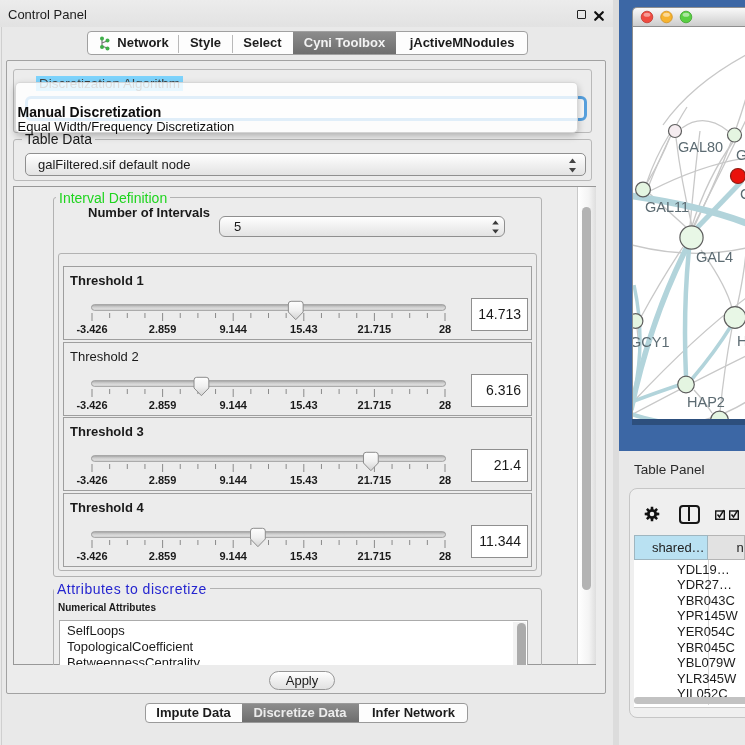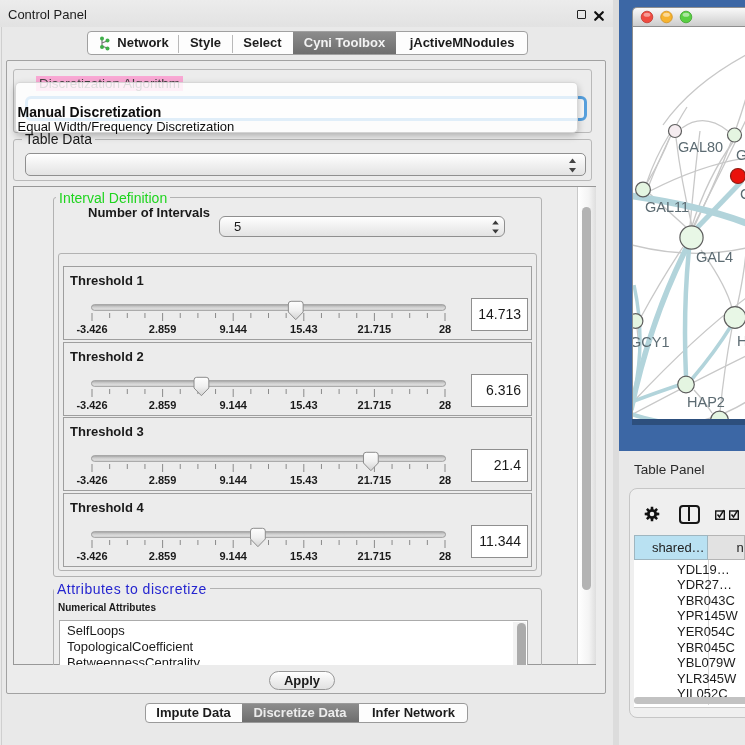--- a/index.html
+++ b/index.html
@@ -66,27 +66,28 @@
   <div class="seg" style="left:91px;width:53px;line-height:22px;">Style</div>
   <div class="abs" style="left:144px;top:3px;width:1px;height:18px;background:#b9b9b9;"></div>
   <div class="seg" style="left:145px;width:59px;line-height:22px;">Select</div>
   <div class="seg" style="left:205px;width:103px;line-height:22px;background:linear-gradient(#8c8c8c,#6e6e6e);color:#f3f3f3;">Cyni Toolbox</div>
   <div class="seg" style="left:308px;width:132px;line-height:22px;">jActiveMNodules</div>
 </div>
 
 <div class="abs" style="left:6px;top:60px;width:600px;height:634px;border:1px solid #a2a2a2;background:#ececec;border-radius:2px;"></div>
 
 <div class="gbox" style="left:13px;top:69px;width:579px;height:64px;"></div>
-<div class="abs" style="left:36px;top:75.5px;font-size:13.5px;color:#404040;background:#f9a8d4;padding:0 3px;">Discretization Algorithm</div>
+<div class="abs" style="left:36px;top:75.5px;font-size:13.5px;color:#404040;background:#7dd3fc;padding:0 3px;">Discretization Algorithm</div>
 
 <div class="abs" style="left:25px;top:96px;width:562px;height:25px;border:3px solid #57a0dd;border-radius:6px;background:#f7f7f7;"></div>
 
 <div class="gbox" style="left:13px;top:139px;width:579px;height:42px;"></div>
 <div class="grouptitle" style="left:22px;top:132px;">Table Data</div>
 <div class="combo" style="left:25px;top:153px;width:561px;height:23px;">
+  <span class="ct" style="left:12px;">galFiltered.sif default node</span>
   <svg style="position:absolute;right:8px;top:4px" width="9" height="15" viewBox="0 0 9 15">
     <path d="M4.5 0.5 L8 5 L1 5 Z" fill="#444"></path>
         <path d="M4.5 14.5 L8 10 L1 10 Z" fill="#444"></path>
   </svg>
 </div>
 
 <div class="abs" style="left:15px;top:81.5px;width:563px;height:51.5px;background:rgba(255,255,255,0.82);border:1px solid rgba(190,190,190,0.6);border-radius:5px;box-shadow:0 3px 7px rgba(0,0,0,0.25);z-index:30;">
   <div class="abs" style="left:1.5px;top:21px;font-weight:bold;font-size:14px;color:#0d0d0d;">Manual Discretization</div>
   <div class="abs" style="left:1.5px;top:36.5px;font-size:13px;color:#0d0d0d;">Equal Width/Frequency Discretization</div>
 </div>
@@ -147,21 +148,21 @@
             <text x="239.80" y="44.1" text-anchor="middle">15.43</text>
             <text x="310.40" y="44.1" text-anchor="middle">21.715</text>
             <text x="381.00" y="44.1" text-anchor="middle">28</text>
           </g>
           <path d="M 224.35062050531403,23.0 L 224.35062050531403,15.0 Q 224.35062050531403,12.3 227.05062050531404,12.3 L 236.45062050531402,12.3 Q 239.15062050531404,12.3 239.15062050531404,15.0 L 239.15062050531404,23.0 L 231.75062050531403,30.7 Z" fill="url(#th)" stroke="#8d8d8d" stroke-width="1"></path>
         </svg>
       </div>
   <div class="abs valbox"><span>14.713</span></div>
 </div>
 <div class="abs tpanel" style="left:63px;top:342px;">
-  <div class="abs" style="left:6px;top:6px;font-weight:bold;font-size:13px;">Threshold 2</div>
+  <div class="abs" style="left:6px;top:6px;font-weight:normal;font-size:13px;">Threshold 2</div>
   <div class="abs" style="left:0px;top:22px;width:410px;height:46px;">
         <svg width="410" height="46" style="position:absolute;left:0;top:0">
           <rect x="27.5" y="15.7" width="354.0" height="5.6" rx="2.8" fill="url(#gr)" stroke="#9c9c9c" stroke-width="1"></rect>
           <g stroke="#8a8a8a" stroke-width="1">
             <line x1="28.00" y1="24.0" x2="28.00" y2="32.0"></line>
             <line x1="45.65" y1="24.0" x2="45.65" y2="29.0"></line>
             <line x1="63.30" y1="24.0" x2="63.30" y2="29.0"></line>
             <line x1="80.95" y1="24.0" x2="80.95" y2="29.0"></line>
             <line x1="98.60" y1="24.0" x2="98.60" y2="32.0"></line>
             <line x1="116.25" y1="24.0" x2="116.25" y2="29.0"></line>
@@ -284,21 +285,21 @@
   <div class="abs" style="left:45px;top:43.5px;width:469px;height:60px;background:#fff;border:1px solid #ababab;">
     <div style="padding:2px 0 0 7px;line-height:16px;font-size:13px;">SelfLoops<br>TopologicalCoefficient<br>BetweennessCentrality</div>
     <div class="abs" style="right:1px;top:1px;width:13px;height:58px;background:#f2f2f2;"></div>
     <div class="abs" style="right:1px;top:2px;width:9px;height:56px;background:#ababab;border-radius:4.5px;"></div>
   </div>
 </div>
 
 <div class="abs" style="left:577px;top:187px;width:19px;height:477px;background:linear-gradient(90deg,#ffffff,#f4f4f4 60%,#dedede);border-left:1px solid #c9c9c9;"></div>
 <div class="abs" style="left:582px;top:207px;width:9px;height:383px;background:#b3b3b3;border-radius:4.5px;"></div>
 
-<div class="abs" style="left:269px;top:671px;width:66px;height:19px;border:1px solid #979797;border-radius:9.5px;background:linear-gradient(#ffffff,#efefef 50%,#e1e1e1);text-align:center;font-weight:bold;font-size:13px;line-height:17px;">Apply</div>
+<div class="abs" style="left:269px;top:671px;width:66px;height:19px;border:1px solid #979797;border-radius:9.5px;background:linear-gradient(#ffffff,#efefef 50%,#e1e1e1);text-align:center;font-weight:normal;font-size:13px;line-height:17px;">Apply</div>
 
 <div class="abs" style="left:144.5px;top:702.5px;width:323px;height:20px;background:#fdfdfd;border:1px solid #9a9a9a;border-radius:4px;white-space:nowrap;">
   <div class="seg" style="left:0;width:96px;line-height:18px;">Impute Data</div>
   <div class="seg" style="left:96px;width:117px;line-height:18px;background:linear-gradient(#8c8c8c,#6e6e6e);color:#ececec;border-radius:0;">Discretize Data</div>
   <div class="seg" style="left:213px;width:110px;line-height:18px;">Infer Network</div>
 </div>
 
 <svg class="abs" style="left:611.5px;top:364px" width="8" height="10" viewBox="0 0 8 10">
  <path d="M2 1 L6 5 L2 9" stroke="#9a9a9a" stroke-width="1.3" fill="none"></path>
 </svg>

